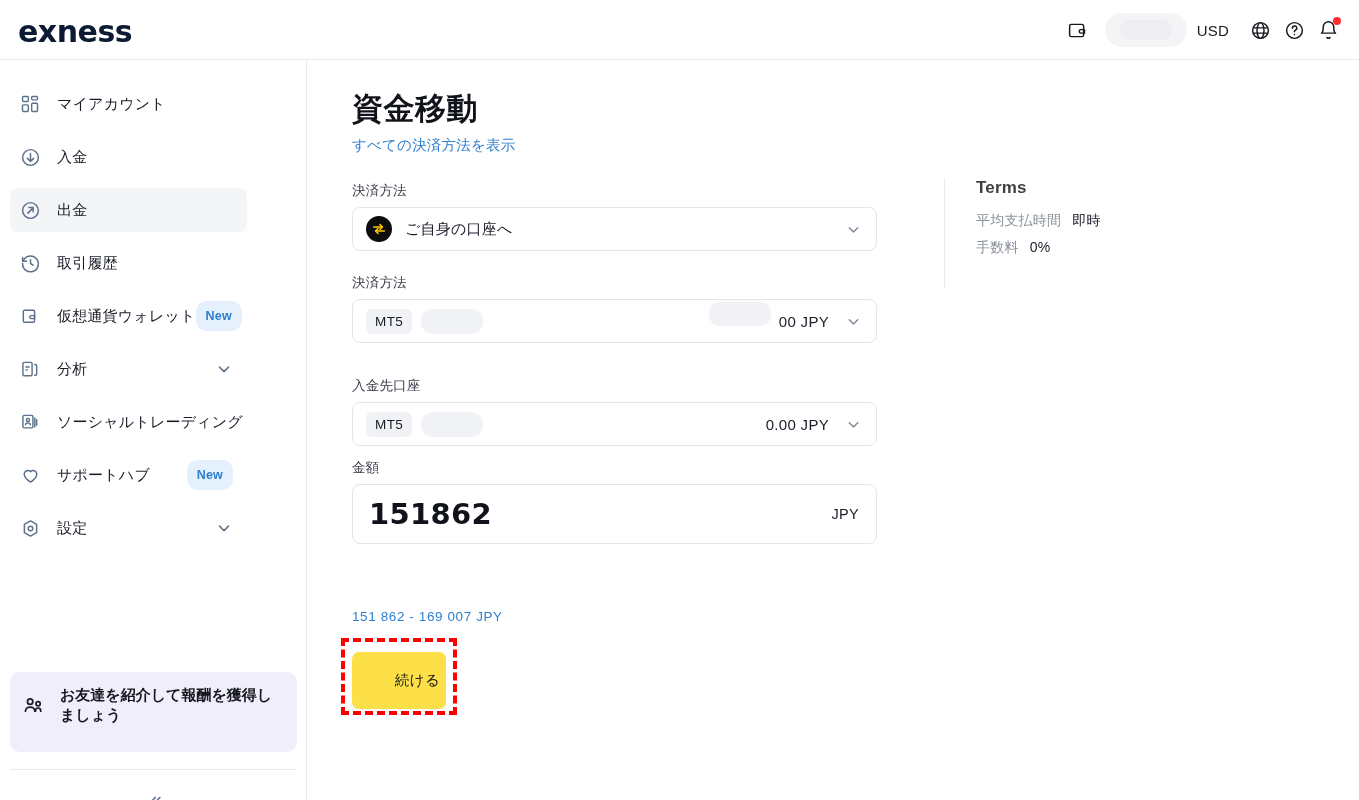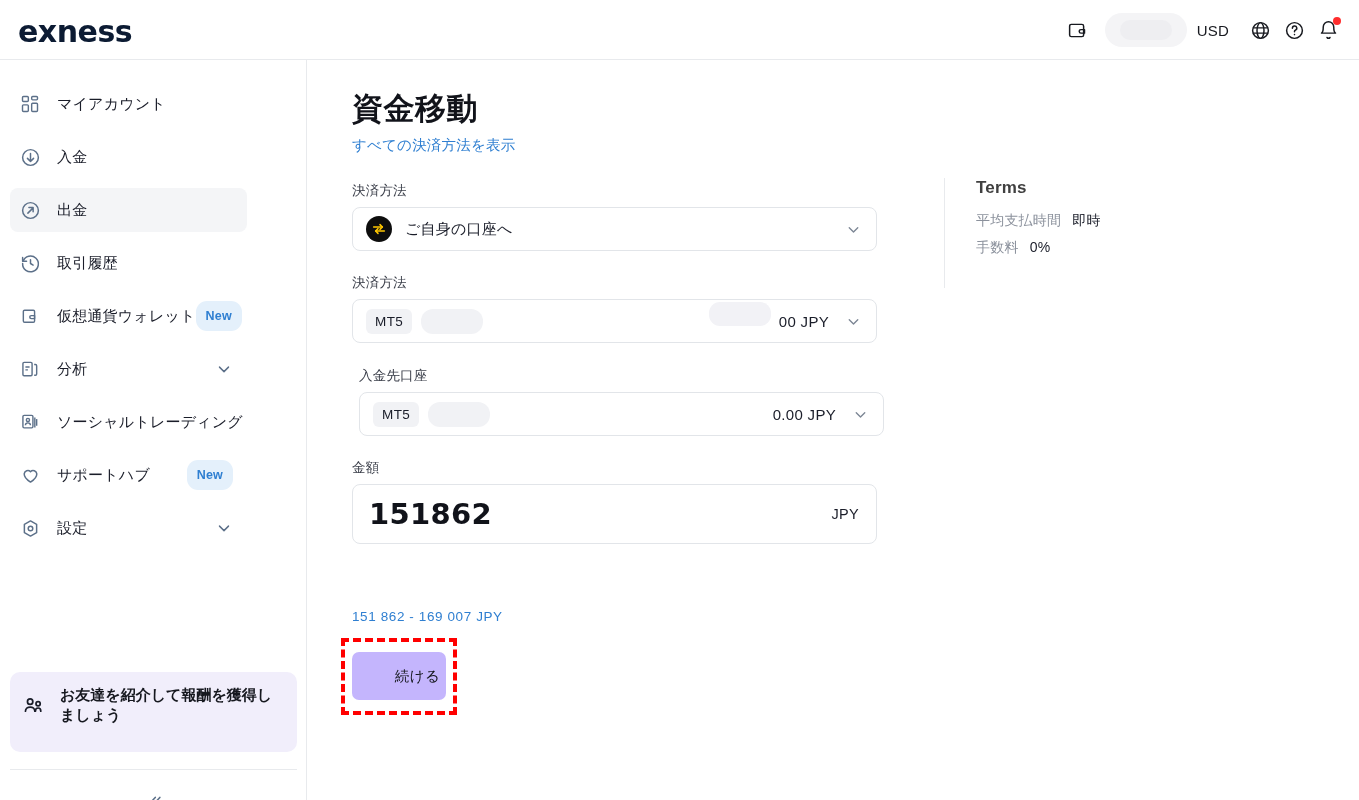--- a/index.html
+++ b/index.html
@@ -178,22 +178,22 @@
   }
 
   
   .cta-annot {
     position: absolute; left: 34px; top: 578px;
     width: 116px; height: 77px;
     border: 4px dashed #ff0000;
   }
   .cta-btn {
     position: absolute; left: 45px; top: 592px;
-    width: 94px; height: 48px;
-    background: #c4b5fd; border: none; border-radius: 7px;
+    width: 94px; height: 57px;
+    background: #fde047; border: none; border-radius: 7px;
     font-family: "Liberation Sans", sans-serif;
     font-size: 14.5px; color: #14161c; cursor: pointer;
     letter-spacing: .4px;
     padding-left: 37px;
   }
 
   
   .terms {
     position: absolute; left: 637px; top: 118px;
     width: 300px; padding-left: 31px;
@@ -427,21 +427,21 @@
           <span class="bal-text">00 JPY</span>
         </span>
         <span class="field-chev" style="margin-left:16px;">
           <svg width="17" height="17" viewBox="0 0 24 24" fill="none" stroke="currentColor" stroke-width="1.9" stroke-linecap="round" stroke-linejoin="round">
               <path d="M6 9.5l6 6 6-6"></path>
             </svg>
         </span>
       </div>
     </div>
 
-    <div class="field" style="top:307px;margin-left:7px;">
+    <div class="field" style="top:317px;">
       <div class="field-label">入金先口座</div>
       <div class="field-box">
         <span class="mt5-badge">MT5</span>
         <span class="acct-redact"></span>
         <span class="bal-wrap">
           <span class="bal-text">0.00 JPY</span>
         </span>
         <span class="field-chev" style="margin-left:16px;">
           <svg width="17" height="17" viewBox="0 0 24 24" fill="none" stroke="currentColor" stroke-width="1.9" stroke-linecap="round" stroke-linejoin="round">
               <path d="M6 9.5l6 6 6-6"></path>

